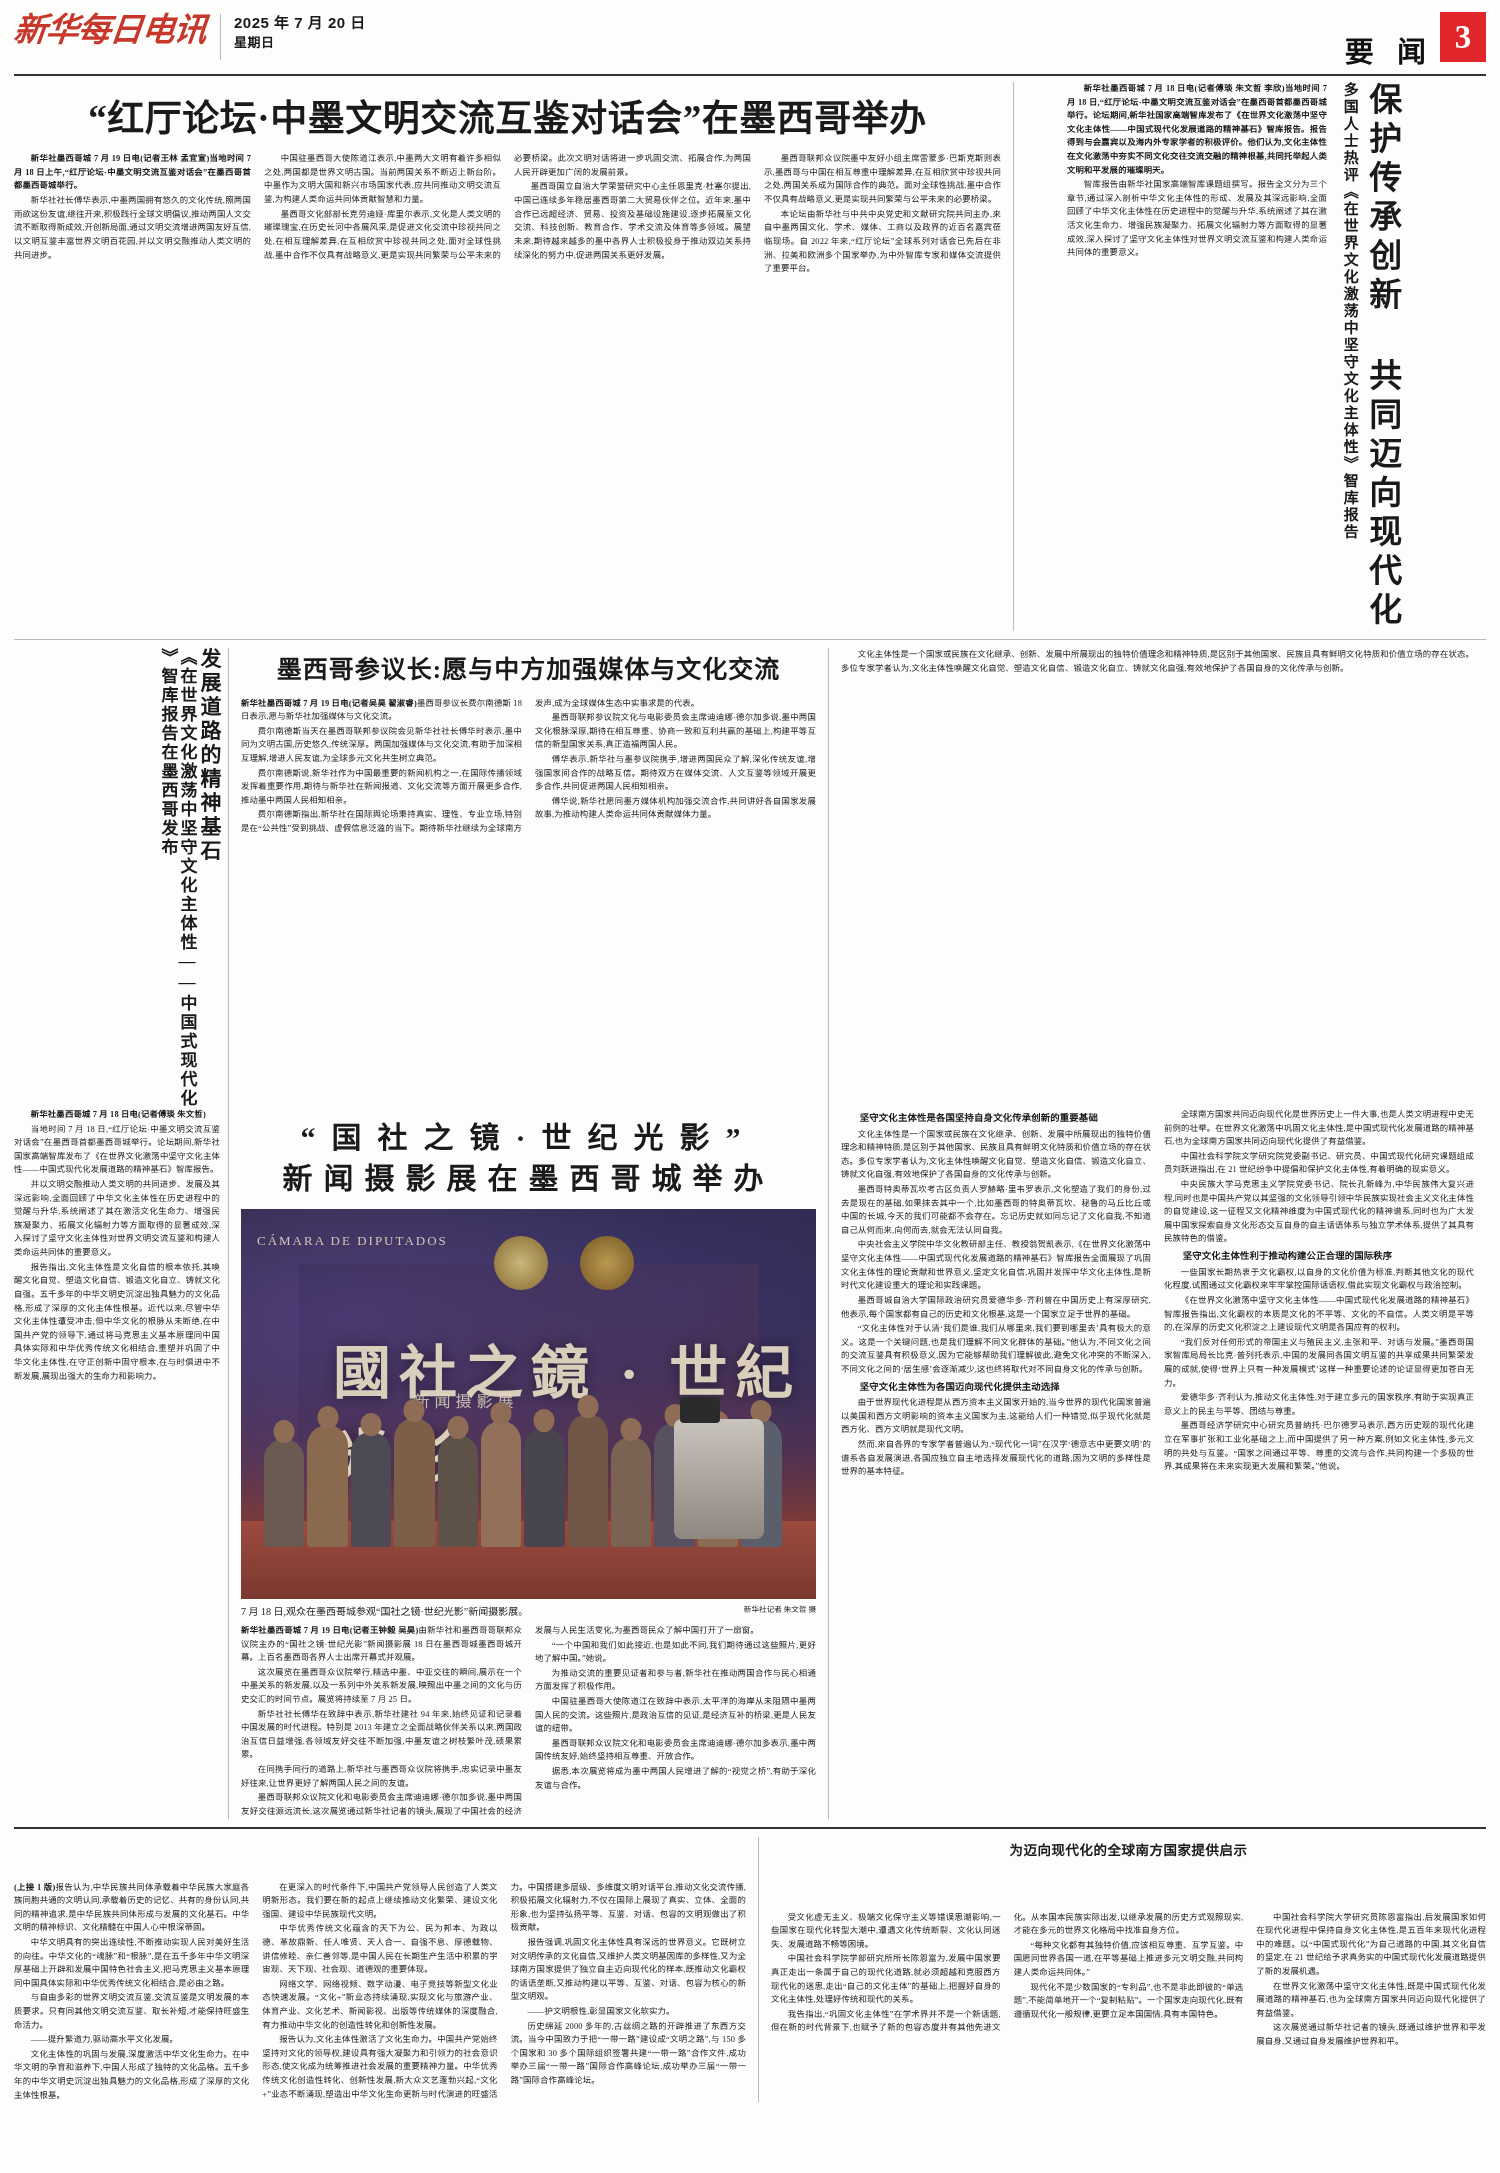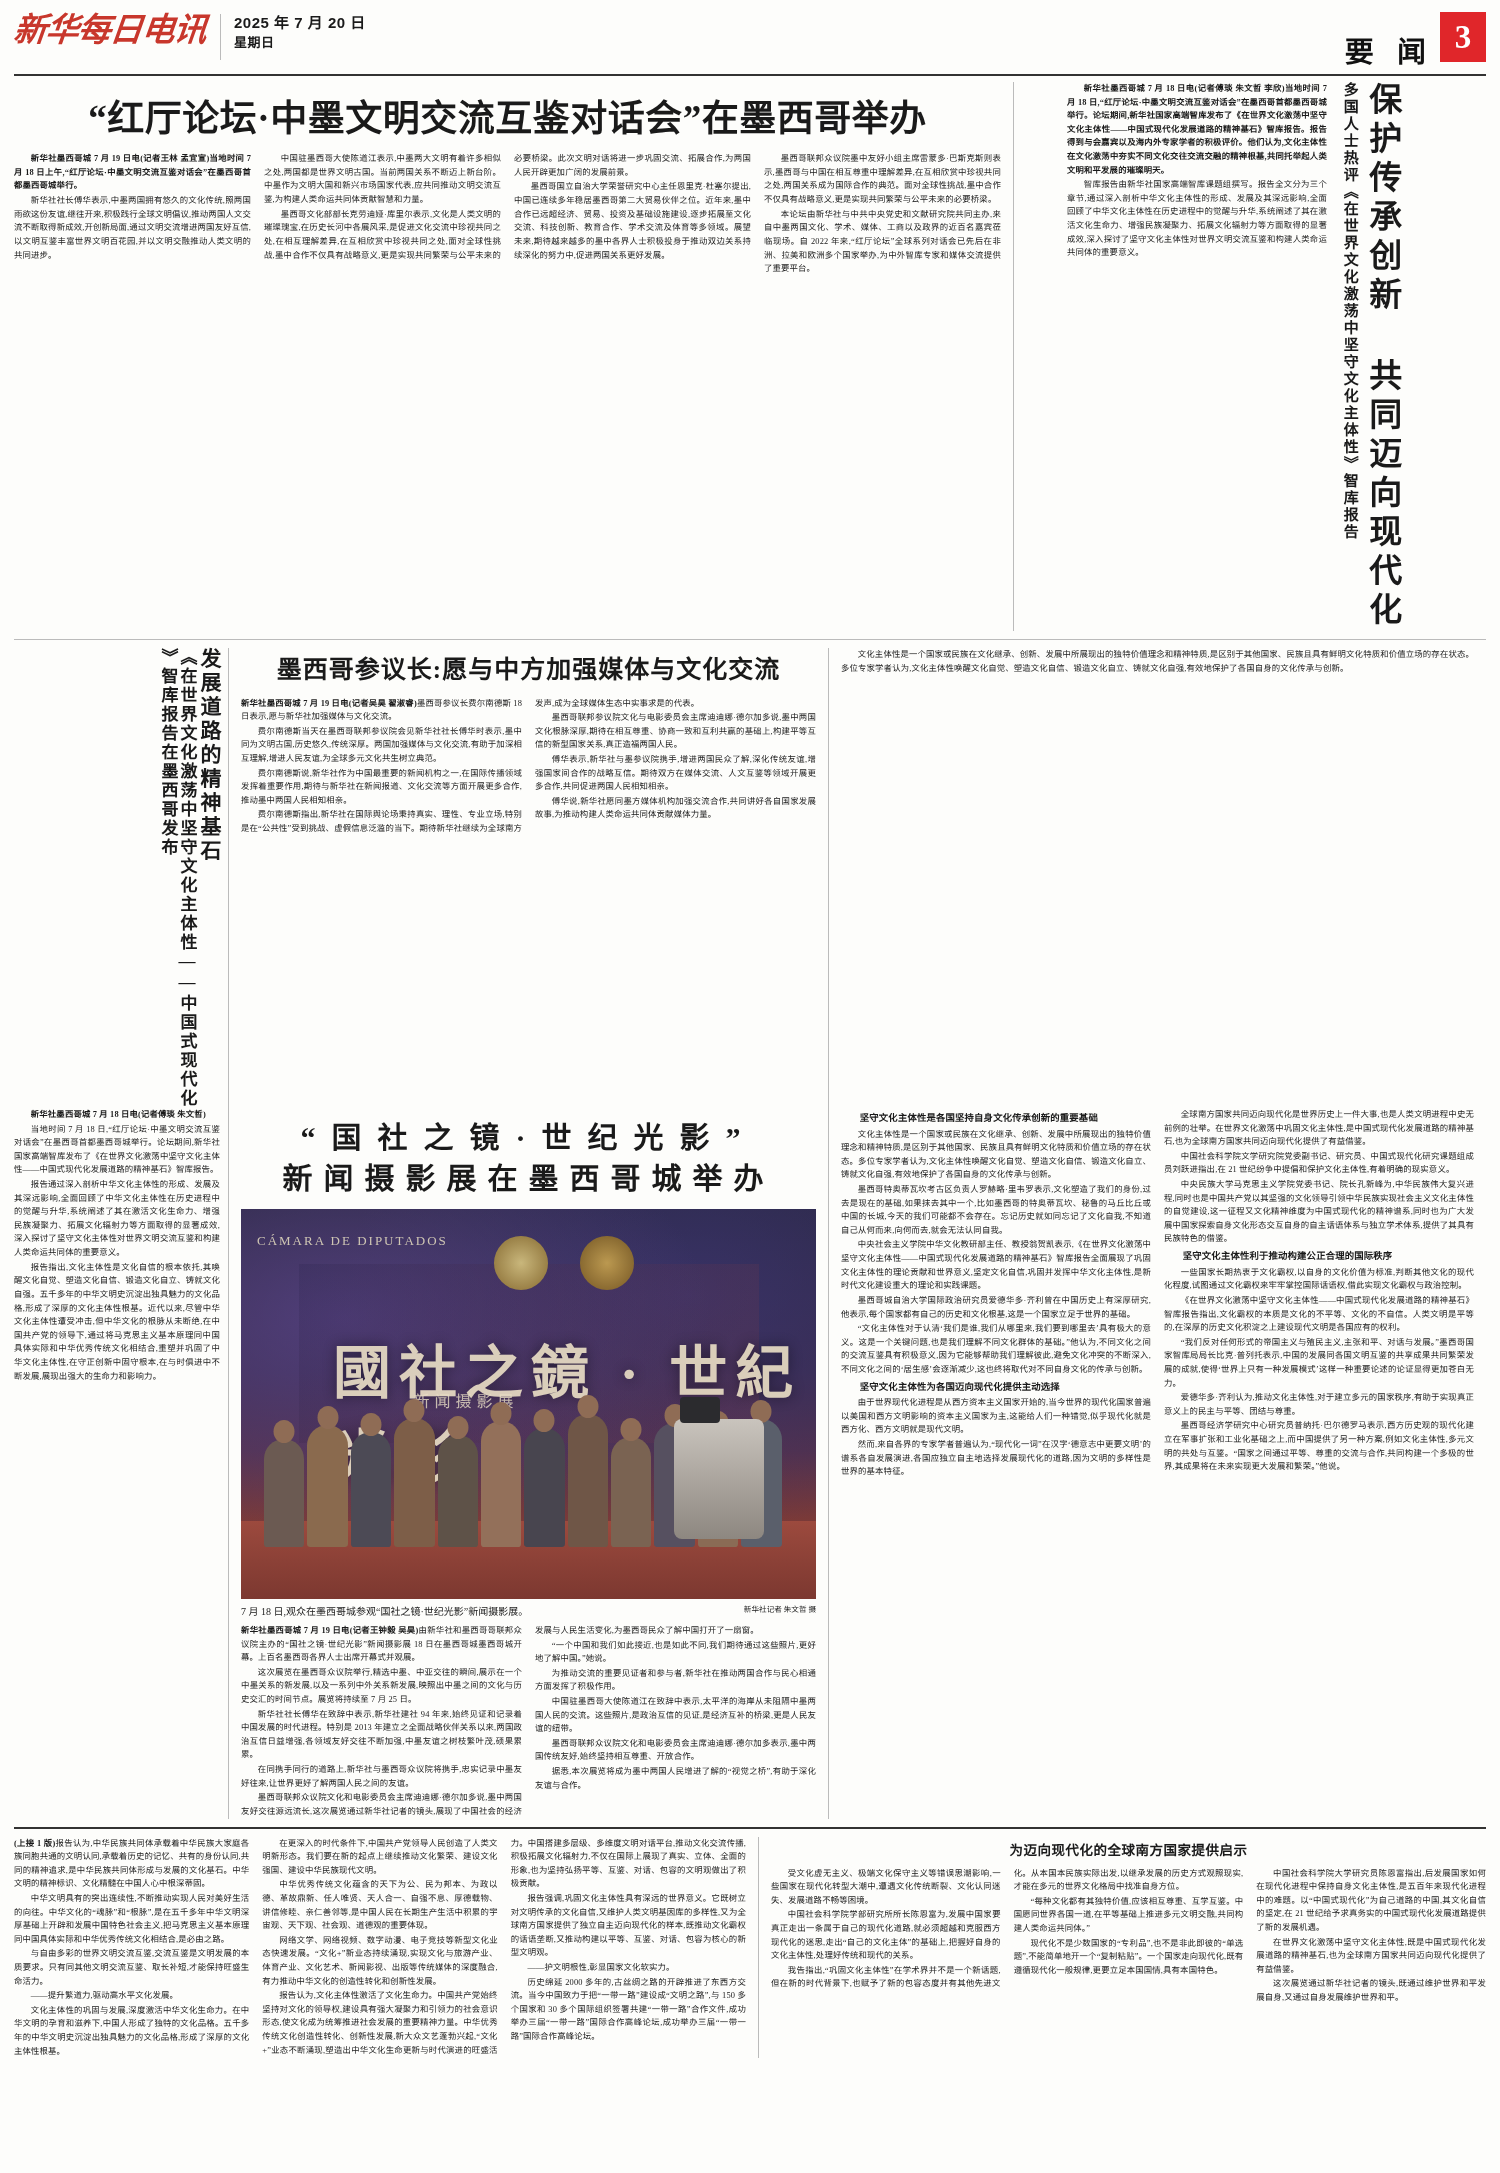--- a/index.html
+++ b/index.html
@@ -53,21 +53,21 @@
 
   
   .top-wrap { display: flex; margin-top: 6px; }
   .top-left { width: 1000px; padding-right: 12px; border-right: 1px solid #bbb; }
   .main-head {
     font-size: 37px; font-weight: bold; letter-spacing: .5px;
     text-align: center; line-height: 1.25; padding: 14px 0 10px;
     font-family: "Liberation Serif", serif;
   }
   .cols4 { column-count: 4; column-gap: 13px; column-rule: none; }
-  .cols3 { column-count: 3; column-gap: 13px; }
+  .cols3 { column-count: 3; column-gap: 13px; margin-top: 44px; }
   .cols2 { column-count: 2; column-gap: 13px; }
 
   .top-right { width: 472px; padding-left: 12px; display: flex; }
   .tr-text { width: 270px; padding-right: 10px; margin-left: 41px; }
   .vert-block { display: flex; flex-direction: row-reverse; align-items: flex-start; }
   .vtitle {
     writing-mode: vertical-rl; text-orientation: upright;
     font-weight: bold; line-height: 1.12; letter-spacing: 3px;
     font-family: "Liberation Serif", serif;
   }
@@ -192,21 +192,21 @@
     <div class="mid-right body-txt">
       <p>文化主体性是一个国家或民族在文化继承、创新、发展中所展现出的独特价值理念和精神特质,是区别于其他国家、民族且具有鲜明文化特质和价值立场的存在状态。多位专家学者认为,文化主体性唤醒文化自觉、塑造文化自信、锻造文化自立、铸就文化自强,有效地保护了各国自身的文化传承与创新。</p>
     </div>
   </div>
 
   <div style="display:flex;">
 
     <div style="width:215px;padding-right:8px;border-right:1px solid #bbb;" class="body-txt">
       <p class="lead">新华社墨西哥城 7 月 18 日电(记者傅琰 朱文哲)</p>
       <p>当地时间 7 月 18 日,“红厅论坛·中墨文明交流互鉴对话会”在墨西哥首都墨西哥城举行。论坛期间,新华社国家高端智库发布了《在世界文化激荡中坚守文化主体性——中国式现代化发展道路的精神基石》智库报告。</p>
-      <p>报告通过深入剖析中华文化主体性的形成、发展及其深远影响,全面回顾了中华文化主体性在历史进程中的觉醒与升华,系统阐述了其在激活文化生命力、增强民族凝聚力、拓展文化辐射力等方面取得的显著成效,深入探讨了坚守文化主体性对世界文明交流互鉴和构建人类命运共同体的重要意义。</p>
+      <p>并以文明交融推动人类文明的共同进步、发展及其深远影响,全面回顾了中华文化主体性在历史进程中的觉醒与升华,系统阐述了其在激活文化生命力、增强民族凝聚力、拓展文化辐射力等方面取得的显著成效,深入探讨了坚守文化主体性对世界文明交流互鉴和构建人类命运共同体的重要意义。</p>
       <p>报告指出,文化主体性是文化自信的根本依托,其唤醒文化自觉、塑造文化自信、锻造文化自立、铸就文化自强。五千多年的中华文明史沉淀出独具魅力的文化品格,形成了深厚的文化主体性根基。近代以来,尽管中华文化主体性遭受冲击,但中华文化的根脉从未断绝,在中国共产党的领导下,通过将马克思主义基本原理同中国具体实际和中华优秀传统文化相结合,重塑并巩固了中华文化主体性,在守正创新中固守根本,在与时俱进中不断发展,展现出强大的生命力和影响力。</p>
     </div>
 
     <div style="width:600px;padding:0 12px;border-right:1px solid #bbb;">
       <div class="exh-title">
         <div class="exh-l1">“国社之镜·世纪光影”</div>
         <div class="exh-l2">新闻摄影展在墨西哥城举办</div>
       </div>
 
       <div class="photo-box">

